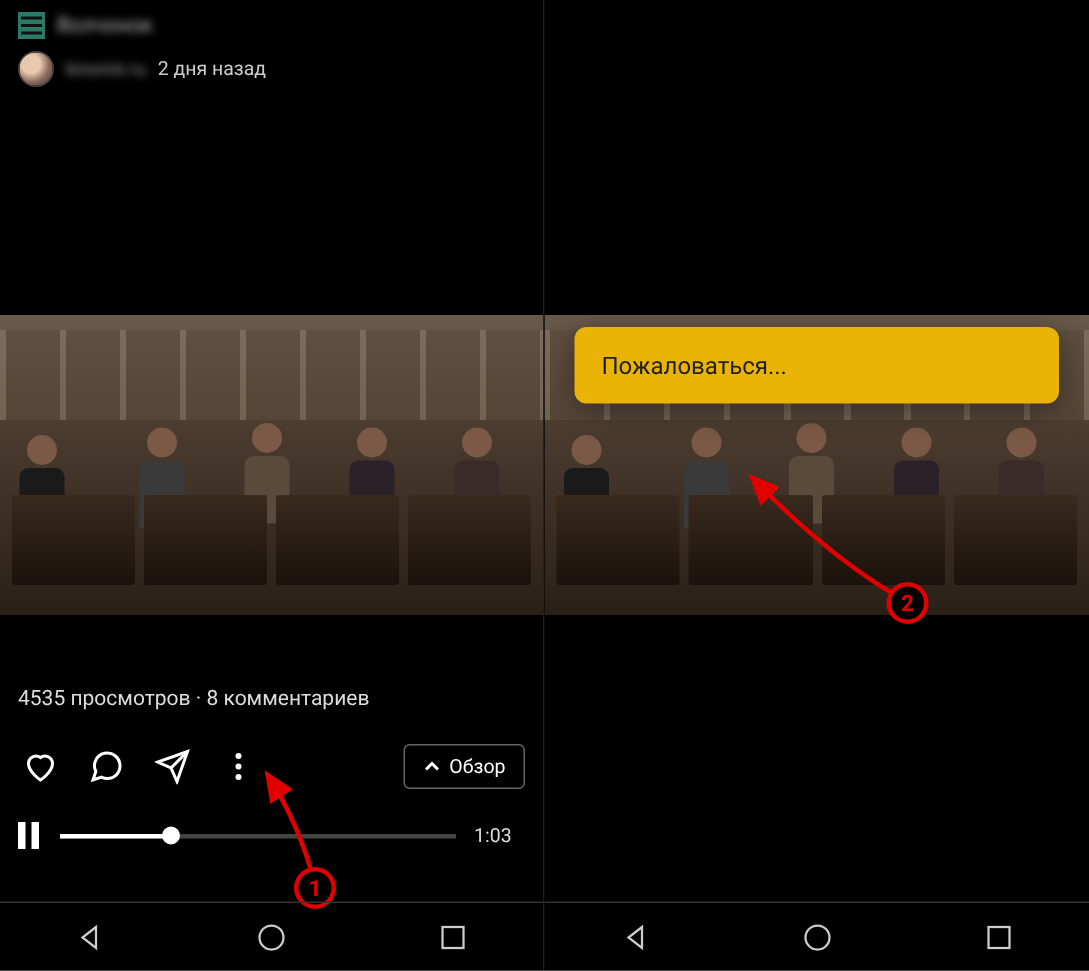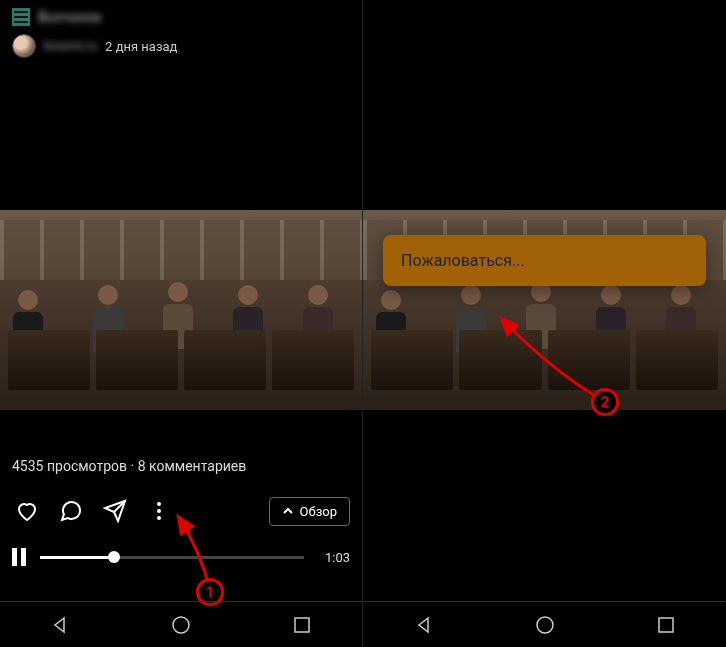--- a/index.html
+++ b/index.html
@@ -30,40 +30,40 @@
 .p1 { left: 10px; bottom: 50px; } .p1 .body { background: #1a1a1a; }
 .p2 { left: 90px; bottom: 55px; } .p2 .body { background: #3a3a3a; }
 .p3 { left: 160px; bottom: 58px; } .p3 .body { background: #5a4a3a; }
 .p4 { left: 230px; bottom: 55px; } .p4 .body { background: #2a2228; }
 .p5 { left: 300px; bottom: 55px; } .p5 .body { background: #3a2a2a; }
 
 
 .stats { position: absolute; top: 458px; left: 12px; color: #ddd; font-size: 14px; }
 
 
-.actions { position: absolute; top: 488px; left: 0; right: 0; padding: 8px 12px; display: flex; align-items: center; }
+.actions { position: absolute; top: 488px; left: 0; right: 0; padding: 8px 12px; display: flex; }
 .icon-btn { width: 30px; height: 30px; display: flex; align-items: center; justify-content: center; color: #fff; margin-right: 14px; cursor: pointer; }
 .icon-btn svg { width: 24px; height: 24px; stroke: #fff; fill: none; stroke-width: 2; }
 .more-btn { display: flex; flex-direction: column; gap: 3px; align-items: center; justify-content: center; }
 .more-btn span { width: 4px; height: 4px; border-radius: 50%; background: #fff; }
 .spacer { flex: 1; }
 .overview-btn { border: 1px solid #666; border-radius: 4px; padding: 6px 12px; color: #fff; font-size: 13px; display: flex; align-items: center; gap: 6px; cursor: pointer; }
 .overview-btn svg { width: 12px; height: 12px; stroke: #fff; fill: none; stroke-width: 2; }
 
 
 .progress-row { position: absolute; top: 540px; left: 0; right: 0; padding: 8px 12px; display: flex; align-items: center; gap: 12px; }
 .pause-btn { width: 16px; height: 18px; display: flex; gap: 4px; cursor: pointer; }
 .pause-btn span { width: 5px; background: #fff; }
 .track { flex: 1; height: 3px; background: #444; position: relative; }
 .track-fill { position: absolute; left: 0; top: 0; bottom: 0; width: 28%; background: #fff; }
 .track-thumb { position: absolute; left: 28%; top: 50%; width: 12px; height: 12px; border-radius: 50%; background: #fff; transform: translate(-50%, -50%); }
-.time { color: #ddd; font-size: 13px; min-width: 34px; text-align: right; }
-
-
-.popup { position: absolute; top: 235px; left: 20px; right: 20px; background: #a16207; border-radius: 8px; box-shadow: 0 4px 20px rgba(0,0,0,0.4); overflow: hidden; }
+.time { color: #ddd; font-size: 13px; min-width: 34px; }
+
+
+.popup { position: absolute; top: 218px; left: 20px; right: 20px; background: #eab308; border-radius: 8px; box-shadow: 0 4px 20px rgba(0,0,0,0.4); overflow: hidden; }
 .popup-item { padding: 16px 18px; font-size: 16px; color: #222; cursor: pointer; }
 
 
 .navbar { position: absolute; bottom: 0; left: 0; right: 0; height: 46px; border-top: 1px solid #333; display: flex; align-items: center; justify-content: space-around; }
 .nav-btn { width: 28px; height: 28px; display: flex; align-items: center; justify-content: center; cursor: pointer; }
 .nav-btn svg { stroke: #ccc; fill: none; stroke-width: 1.5; }
 
 
 .anno-circle { position: absolute; width: 28px; height: 28px; border: 3px solid #e00000; border-radius: 50%; background: #000; color: #e00000; font-weight: bold; font-size: 15px; display: flex; align-items: center; justify-content: center; pointer-events: none; }
 .anno-arrow { position: absolute; pointer-events: none; }

